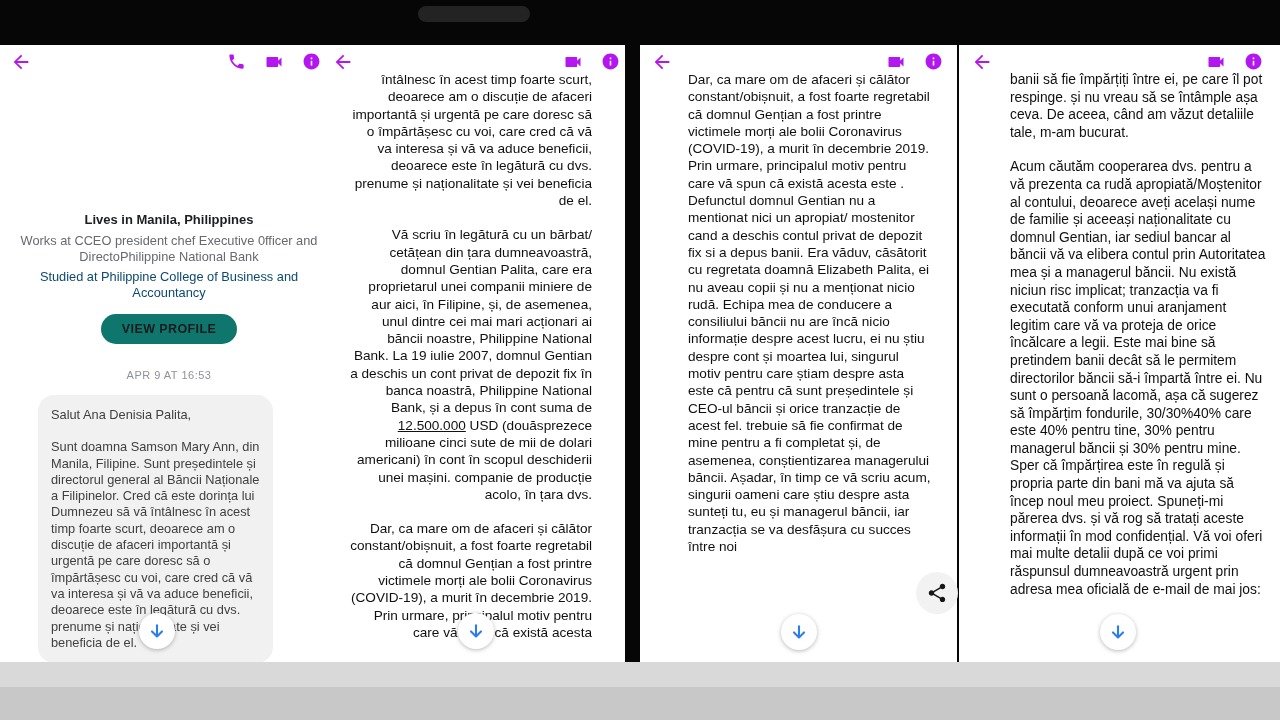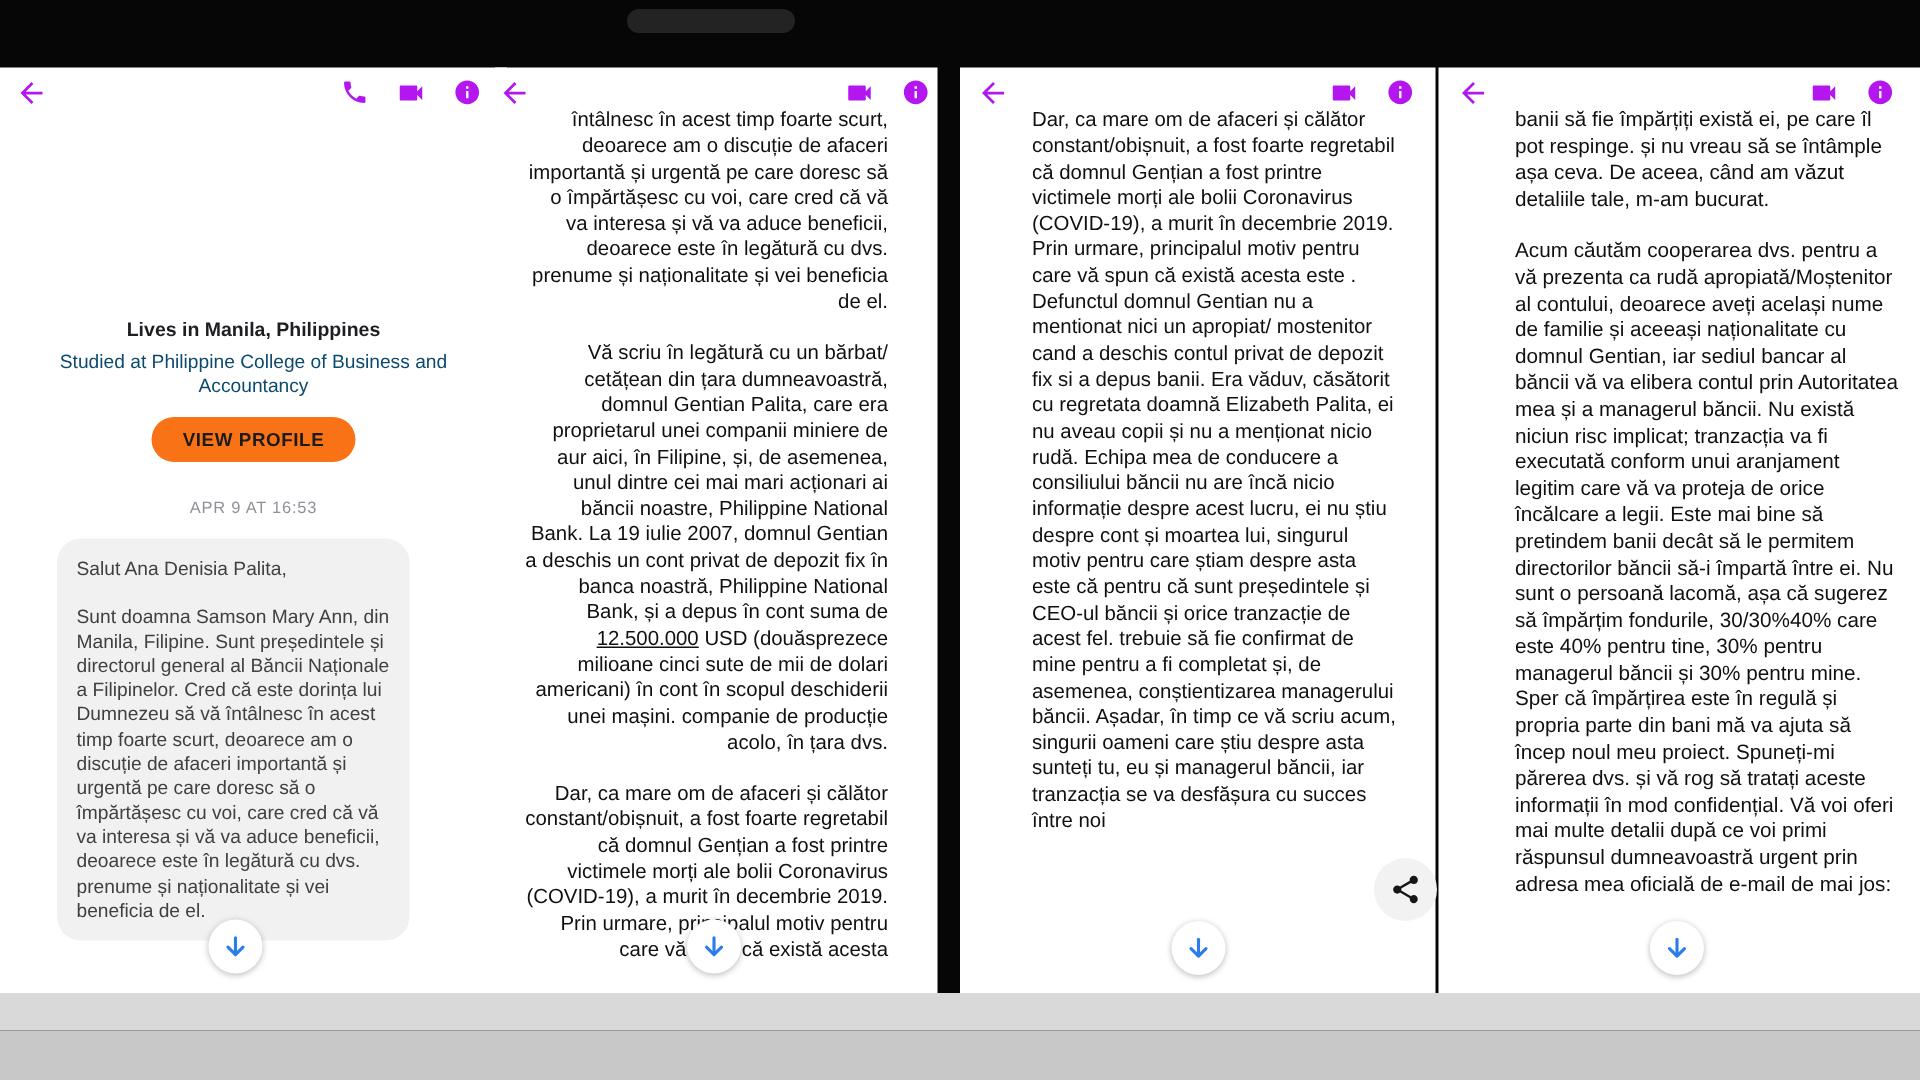--- a/index.html
+++ b/index.html
@@ -32,21 +32,21 @@
   .p3 .hdr .acts{padding-right:14px;}
   .p4 .hdr .acts{padding-right:17px;}
   .ic{display:inline-flex;color:var(--accent);}
   .ic svg{display:block;}
 
   
   .profile{margin-top:133px;text-align:center;padding:0 12px;}
   .lives{font-size:13px;font-weight:bold;color:#1c1e21;line-height:17px;margin-bottom:5px;}
   .works{font-size:12.8px;color:#67696d;line-height:16px;margin:0 6px 4px;}
   .studied{font-size:12.8px;color:#0c4a6e;line-height:16px;margin:0 26px;}
-  .viewbtn{margin-top:13px;border:none;background:#f97316;color:#1b1b1b;font-family:"Liberation Sans",sans-serif;
+  .viewbtn{margin-top:13px;border:none;background:#0f766e;color:#1b1b1b;font-family:"Liberation Sans",sans-serif;
     font-size:12.5px;font-weight:bold;letter-spacing:.4px;padding:8px 21px;border-radius:17px;cursor:pointer;}
   .ts{margin-top:25px;text-align:center;font-size:11px;color:#8f9399;letter-spacing:.5px;}
   .bubble{margin:14px 0 0 38px;width:235px;background:var(--bubble);border-radius:16px;padding:12px 13px;
     font-size:12.8px;line-height:16.3px;color:#404040;}
   .bubble p{margin:0 0 16px;}
   .bubble p:last-child{margin-bottom:0;}
 
   
   .txt{font-size:13.6px;line-height:17.3px;color:#101010;}
   .txt p{margin:0 0 17px;}
@@ -94,20 +94,21 @@
         <span class="ic">
           <svg width="19" height="19" viewBox="0 0 24 24" fill="currentColor">
               <path d="M12 2C6.48 2 2 6.48 2 12s4.48 10 10 10 10-4.48 10-10S17.52 2 12 2zm1 15h-2v-6h2v6zm0-8h-2V7h2v2z"></path>
             </svg>
         </span>
       </span>
     </div>
 
     <div class="profile">
       <div class="lives">Lives in Manila, Philippines</div>
+      <div class="works">Works at CCEO president chef Executive 0fficer and DirectoPhilippine National Bank</div>
       <div class="studied">Studied at Philippine College of Business and Accountancy</div>
       <button class="viewbtn">VIEW PROFILE</button>
     </div>
 
     <div class="ts">APR 9 AT 16:53</div>
 
     <div class="bubble">
       <p>Salut Ana Denisia Palita,</p>
       <p>Sunt doamna Samson Mary Ann, din Manila, Filipine. Sunt președintele și directorul general al Băncii Naționale a Filipinelor. Cred că este dorința lui Dumnezeu să vă întâlnesc în acest timp foarte scurt, deoarece am o discuție de afaceri importantă și urgentă pe care doresc să o împărtășesc cu voi, care cred că vă va interesa și vă va aduce beneficii, deoarece este în legătură cu dvs. prenume și naționalitate și vei beneficia de el.</p>
 
@@ -183,21 +184,21 @@
             </svg>
         </span>
         <span class="ic">
           <svg width="19" height="19" viewBox="0 0 24 24" fill="currentColor">
               <path d="M12 2C6.48 2 2 6.48 2 12s4.48 10 10 10 10-4.48 10-10S17.52 2 12 2zm1 15h-2v-6h2v6zm0-8h-2V7h2v2z"></path>
             </svg>
         </span>
       </span>
     </div>
     <div class="txt">
-      <p>banii să fie împărțiți există ei, pe care îl pot respinge. și nu vreau să se întâmple așa ceva. De aceea, când am văzut detaliile tale, m-am bucurat.</p>
+      <p>banii să fie împărțiți între ei, pe care îl pot respinge. și nu vreau să se întâmple așa ceva. De aceea, când am văzut detaliile tale, m-am bucurat.</p>
       <p>Acum căutăm cooperarea dvs. pentru a vă prezenta ca rudă apropiată/Moștenitor al contului, deoarece aveți același nume de familie și aceeași naționalitate cu domnul Gentian, iar sediul bancar al băncii vă va elibera contul prin Autoritatea mea și a managerul băncii. Nu există niciun risc implicat; tranzacția va fi executată conform unui aranjament legitim care vă va proteja de orice încălcare a legii. Este mai bine să pretindem banii decât să le permitem directorilor băncii să-i împartă între ei. Nu sunt o persoană lacomă, așa că sugerez să împărțim fondurile, 30/30%40% care este 40% pentru tine, 30% pentru managerul băncii și 30% pentru mine. Sper că împărțirea este în regulă și propria parte din bani mă va ajuta să încep noul meu proiect. Spuneți-mi părerea dvs. și vă rog să tratați aceste informații în mod confidențial. Vă voi oferi mai multe detalii după ce voi primi răspunsul dumneavoastră urgent prin adresa mea oficială de e-mail de mai jos:</p>
     </div>
   </section>
 
   <div class="dl dl1">
     <svg width="20" height="20" viewBox="0 0 24 24" fill="none" stroke="#2b7de9" stroke-width="2.5" stroke-linecap="round" stroke-linejoin="round">
         <path d="M12 5v13"></path>
         <path d="M6 12.5l6 6 6-6"></path>
       </svg>
   </div>

